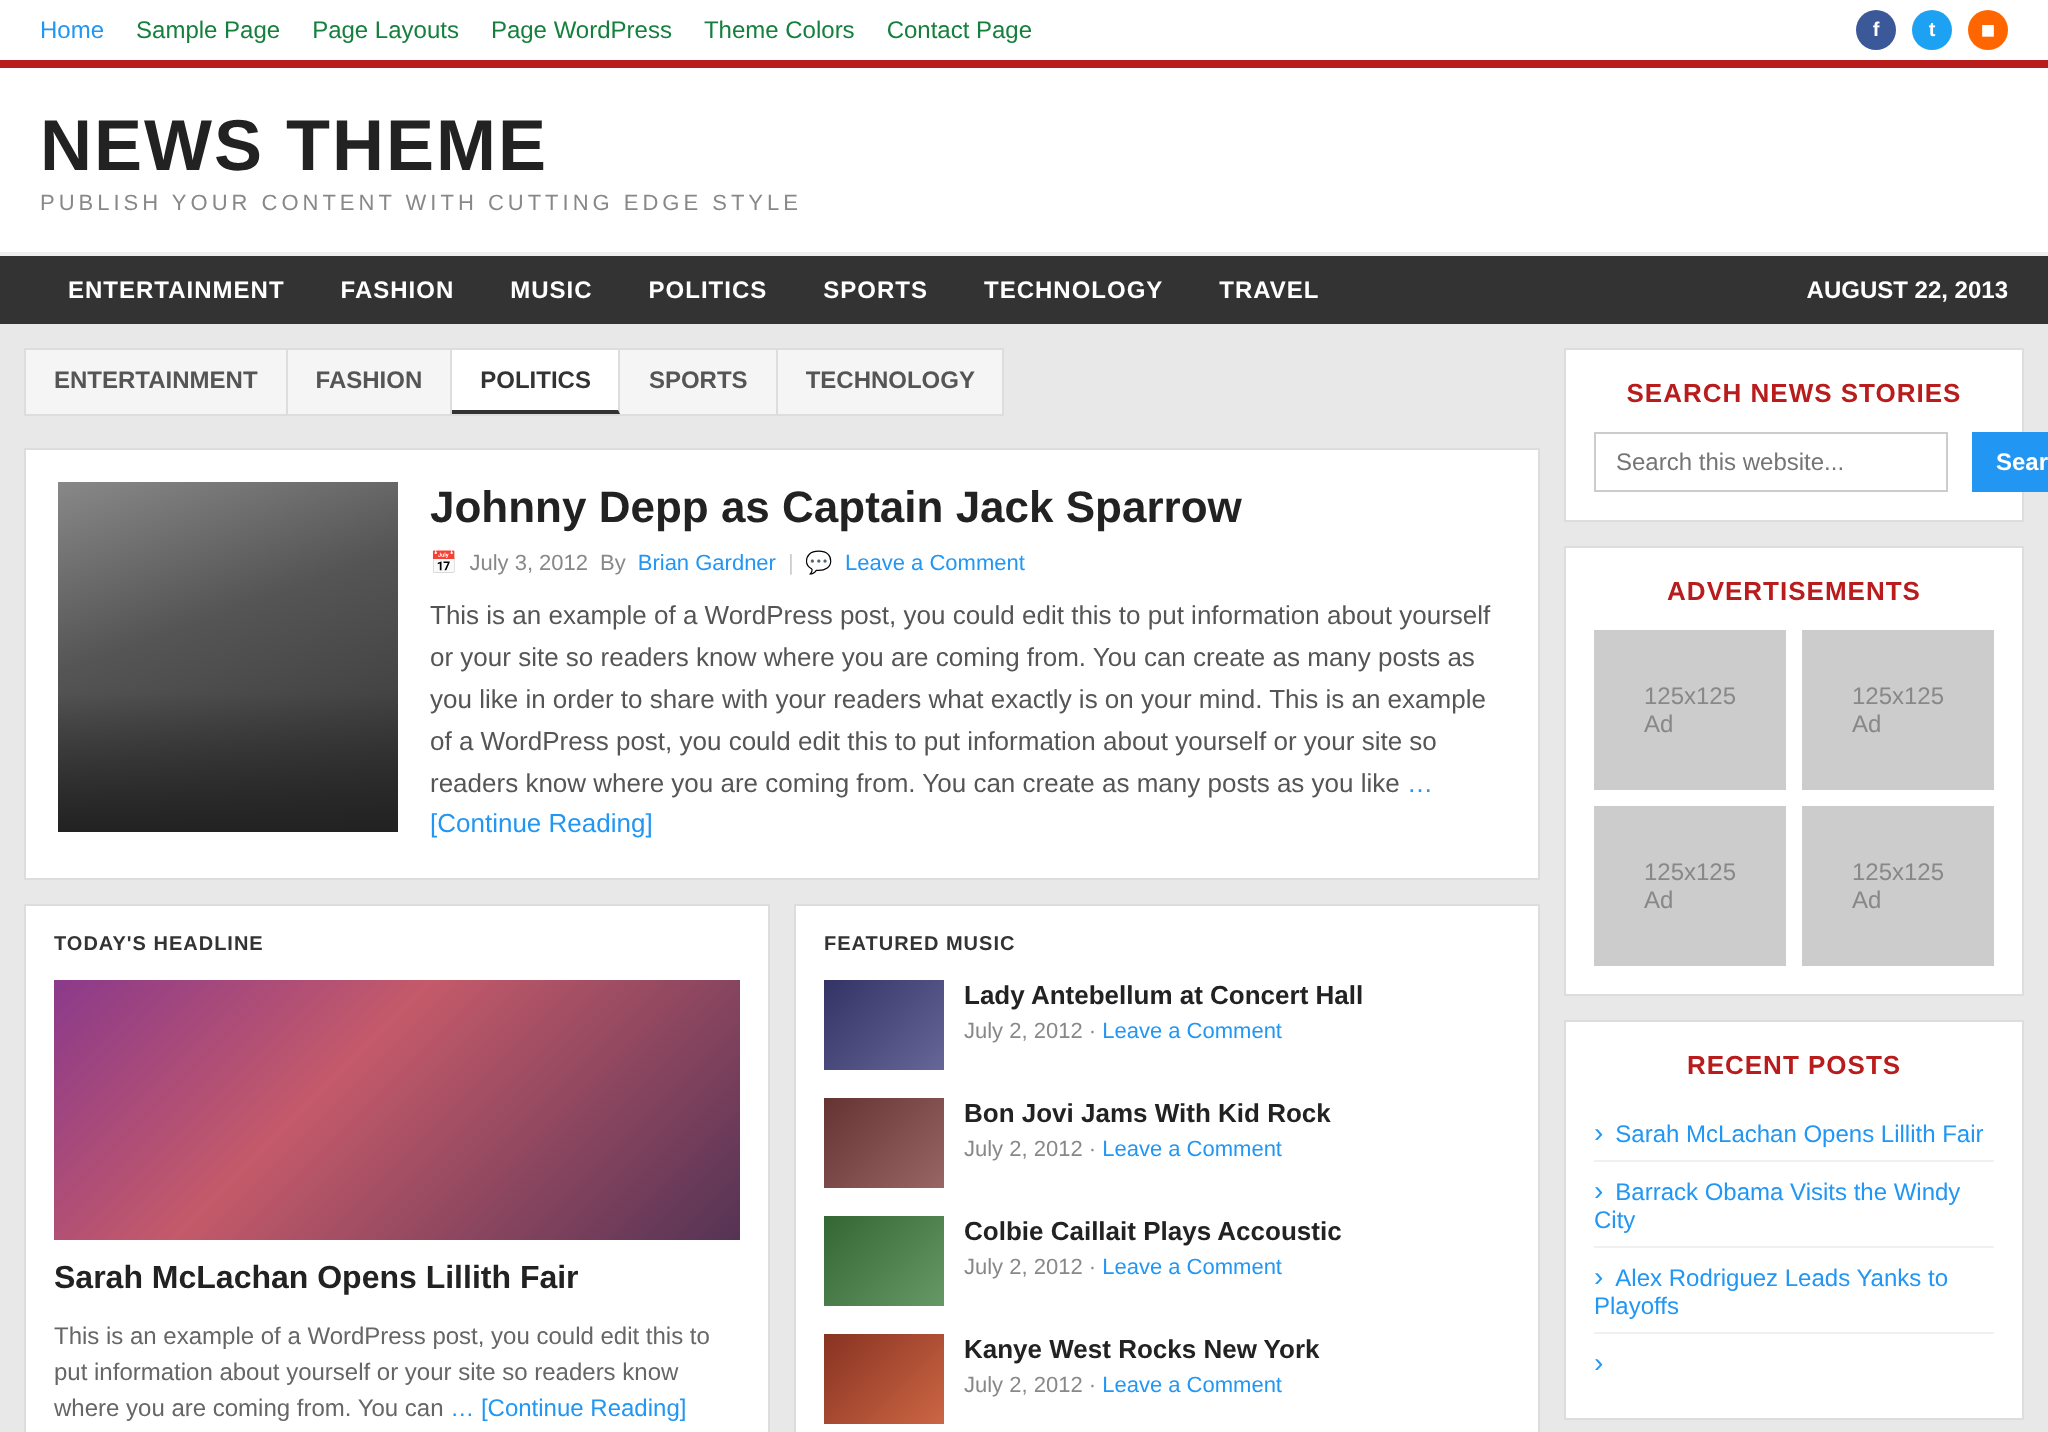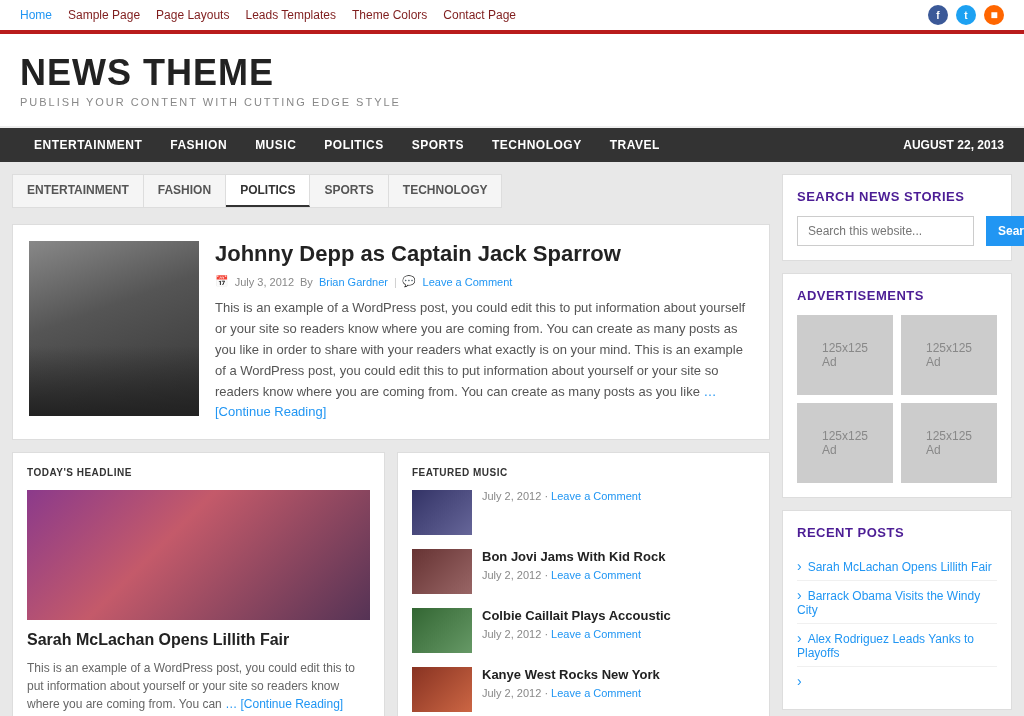--- a/index.html
+++ b/index.html
@@ -1,18 +1,18 @@
 <!DOCTYPE html>
 <html><head>
   <meta charset="utf-8">
   <style>
     * { margin: 0; padding: 0; box-sizing: border-box; }
     body { font-family: Arial, sans-serif; background: #e8e8e8; font-size: 13px; color: #333; }
     .top-nav-links { display: flex; gap: 16px; }
-    .top-nav-links a { text-decoration: none; color: #7f1d1d; font-size: 12px; }
+    .top-nav-links a { text-decoration: none; color: #15803d; font-size: 12px; }
     .top-nav-links a.active { color: #2196F3; }
     .top-nav-social { display: flex; gap: 8px; }
     .social-icon { width: 20px; height: 20px; border-radius: 50%; background: #999; display: flex; align-items: center; justify-content: center; color: #fff; font-size: 10px; font-weight: bold; cursor: pointer; }
     .social-fb { background: #3b5998; }
     .social-tw { background: #1da1f2; }
     .social-rss { background: #f60; }
 
     
     .header { background: #fff; padding: 18px 20px; display: flex; justify-content: space-between; align-items: center; max-width: 1024px; margin: 0 auto; }
     .site-title h1 { font-size: 36px; font-weight: 900; color: #222; letter-spacing: 1px; }
@@ -63,21 +63,21 @@
     .music-thumb-1 { background: linear-gradient(135deg, #336 0%, #669 100%); }
     .music-thumb-2 { background: linear-gradient(135deg, #633 0%, #966 100%); }
     .music-thumb-3 { background: linear-gradient(135deg, #363 0%, #696 100%); }
     .music-thumb-4 { background: linear-gradient(135deg, #883322 0%, #cc6644 100%); }
     .music-info h4 { font-size: 13px; font-weight: bold; color: #222; margin-bottom: 3px; line-height: 1.3; }
     .music-info .music-meta { font-size: 11px; color: #888; }
     .music-info .music-meta a { color: #2196F3; text-decoration: none; }
 
     
     .sidebar-section { background: #fff; border: 1px solid #ddd; padding: 14px; margin-bottom: 12px; }
-    .sidebar-title { font-size: 13px; font-weight: bold; text-transform: uppercase; color: #4c1d95; margin-bottom: 12px; letter-spacing: 0.5px; }
+    .sidebar-title { font-size: 13px; font-weight: bold; text-transform: uppercase; color: #b91c1c; margin-bottom: 12px; letter-spacing: 0.5px; text-align: center; }
     .search-box { display: flex; gap: 12px; }
     .search-input { flex: 1; padding: 7px 10px; border: 1px solid #ccc; font-size: 12px; color: #aaa; outline: none; }
     .search-btn { padding: 7px 12px; background: #2196F3; color: #fff; border: none; font-size: 12px; font-weight: bold; cursor: pointer; }
     .ad-grid { display: grid; grid-template-columns: 1fr 1fr; gap: 8px; }
     .ad-small { background: #ccc; height: 80px; display: flex; align-items: center; justify-content: center; color: #888; font-size: 12px; }
     .recent-posts-list { list-style: none; }
     .recent-posts-list li { padding: 6px 0; border-bottom: 1px solid #f0f0f0; font-size: 12px; }
     .recent-posts-list li:last-child { border-bottom: none; }
     .recent-posts-list li::before { content: "›"; color: #2196F3; margin-right: 6px; font-size: 14px; }
     .recent-posts-list a { color: #2196F3; text-decoration: none; }
@@ -87,21 +87,21 @@
   </style>
 </head>
 <body>
 
 <div style="background:#fff; border-bottom:4px solid #b91c1c;">
   <div style="max-width:1024px; margin:0 auto; padding:5px 20px; display:flex; justify-content:space-between; align-items:center;">
     <div class="top-nav-links">
       <a href="#" class="active">Home</a>
       <a href="#">Sample Page</a>
       <a href="#">Page Layouts</a>
-      <a href="#">Leads Templates</a>
+      <a href="#">Page WordPress</a>
       <a href="#">Theme Colors</a>
       <a href="#">Contact Page</a>
     </div>
     <div class="top-nav-social">
       <div class="social-icon social-fb">f</div>
       <div class="social-icon social-tw">t</div>
       <div class="social-icon social-rss" style="font-size:12px;">■</div>
     </div>
   </div>
 </div>
@@ -181,20 +181,21 @@
             <a href="#">… [Continue Reading]</a>
           </div>
         </div>
 
         <div class="col-right">
           <div class="section-title">FEATURED MUSIC</div>
 
           <div class="music-item">
             <div class="music-thumb music-thumb-1"></div>
             <div class="music-info">
+              <h4>Lady Antebellum at Concert Hall</h4>
               <div class="music-meta">
                 <span>July 2, 2012</span> · <a href="#">Leave a Comment</a>
               </div>
             </div>
           </div>
 
           <div class="music-item">
             <div class="music-thumb music-thumb-2"></div>
             <div class="music-info">
               <h4>Bon Jovi Jams With Kid Rock</h4>

